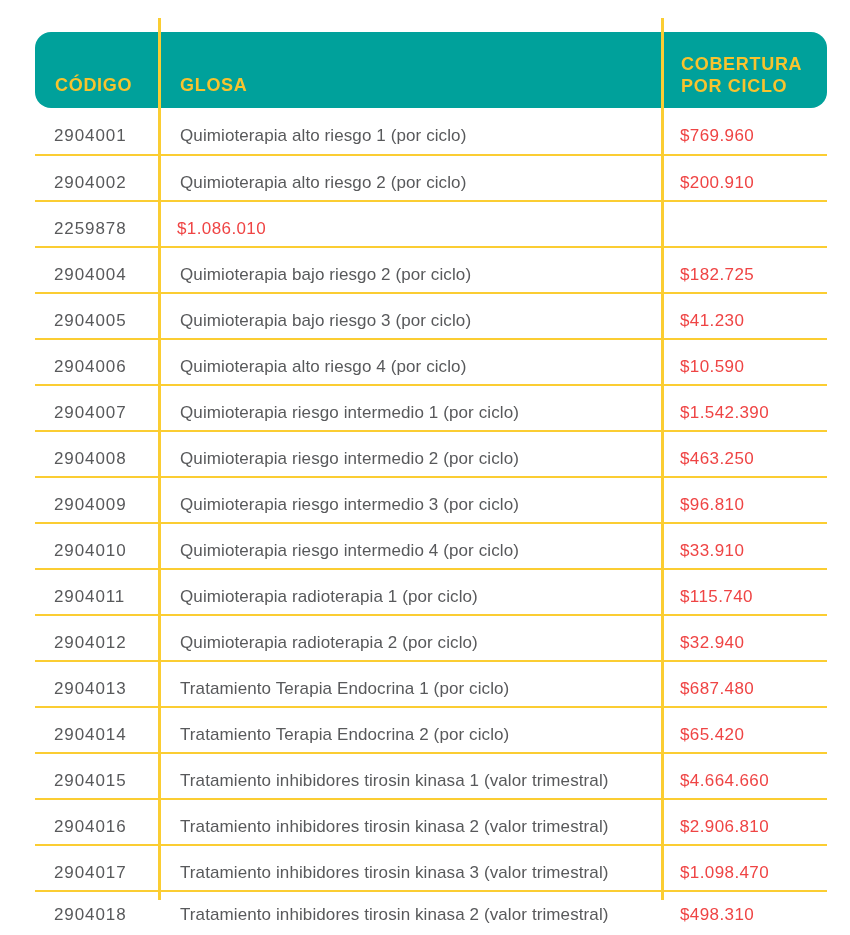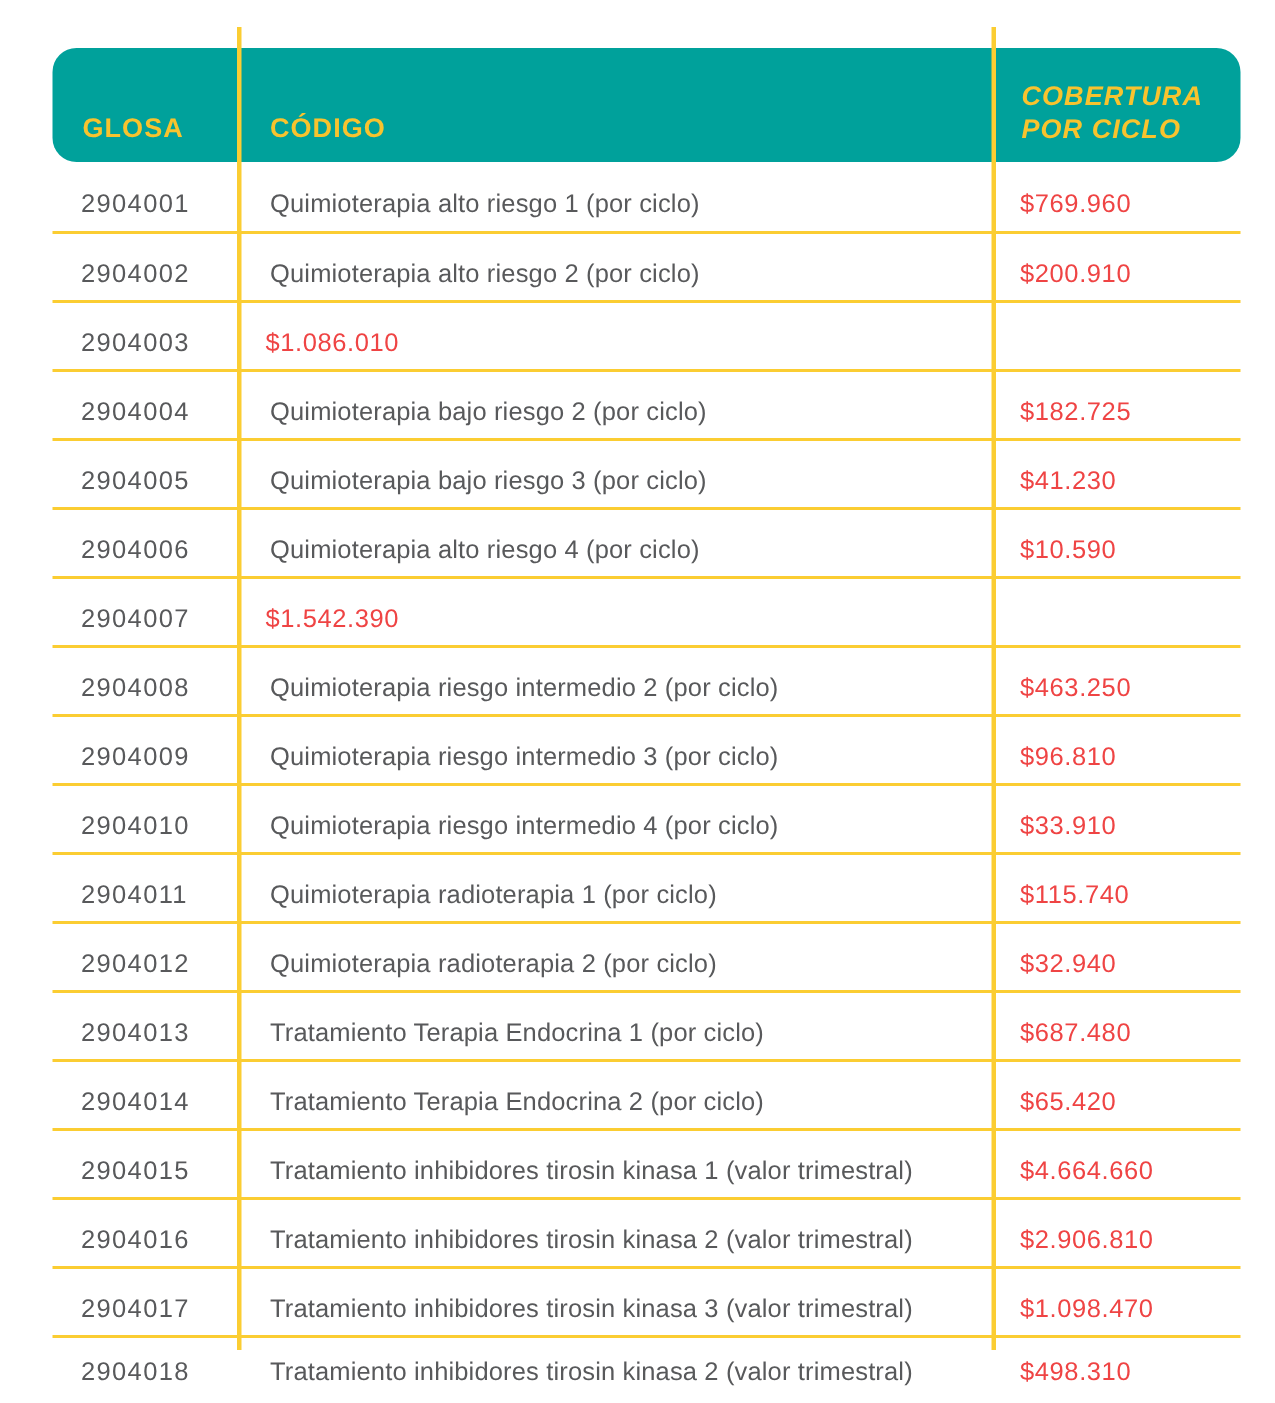--- a/index.html
+++ b/index.html
@@ -27,21 +27,21 @@
     box-sizing: border-box;
   }
   .header-cell {
     color: #F8C32E;
     font-weight: bold;
     font-size: 18px;
     letter-spacing: 0.7px;
     line-height: 1.22;
     padding: 0 0 11px 20px;
   }
-  .header-cell.cobertura { padding-left: 18px; padding-bottom: 10px; font-style: italic; }
+  .header-cell.cobertura { padding-left: 18px; padding-bottom: 10px; }
 
   
   .rows {
     position: absolute;
     left: 35px;
     top: 108px;
     width: 792px;
   }
   .row {
     display: grid;
@@ -79,24 +79,24 @@
 </head>
 <body>
 
 <div class="canvas">
 
   <div class="vline vline-1"></div>
   <div class="vline vline-2"></div>
 
   <div class="header-box">
     <div class="header-cell">
-      <span>GLOSA</span>
+      <span>CÓDIGO</span>
     </div>
     <div class="header-cell">
-      <span>CÓDIGO</span>
+      <span>GLOSA</span>
     </div>
     <div class="header-cell cobertura">
       <div>COBERTURA</div>
       <div>POR CICLO</div>
     </div>
   </div>
 
   <div class="rows">
   <div class="row">
     <div class="cell cell-code">2904001</div>
@@ -104,21 +104,21 @@
     <div class="cell cell-price">$769.960</div>
   </div>
 
   <div class="row">
     <div class="cell cell-code">2904002</div>
     <div class="cell cell-glosa">Quimioterapia alto riesgo 2 (por ciclo)</div>
     <div class="cell cell-price">$200.910</div>
   </div>
 
   <div class="row">
-    <div class="cell cell-code">2904003</div>
+    <div class="cell cell-code">2259878</div>
     <div class="cell cell-price">$1.086.010</div>
   </div>
 
   <div class="row">
     <div class="cell cell-code">2904004</div>
     <div class="cell cell-glosa">Quimioterapia bajo riesgo 2 (por ciclo)</div>
     <div class="cell cell-price">$182.725</div>
   </div>
 
   <div class="row">
@@ -128,20 +128,21 @@
   </div>
 
   <div class="row">
     <div class="cell cell-code">2904006</div>
     <div class="cell cell-glosa">Quimioterapia alto riesgo 4 (por ciclo)</div>
     <div class="cell cell-price">$10.590</div>
   </div>
 
   <div class="row">
     <div class="cell cell-code">2904007</div>
+    <div class="cell cell-glosa">Quimioterapia riesgo intermedio 1 (por ciclo)</div>
     <div class="cell cell-price">$1.542.390</div>
   </div>
 
   <div class="row">
     <div class="cell cell-code">2904008</div>
     <div class="cell cell-glosa">Quimioterapia riesgo intermedio 2 (por ciclo)</div>
     <div class="cell cell-price">$463.250</div>
   </div>
 
   <div class="row">

